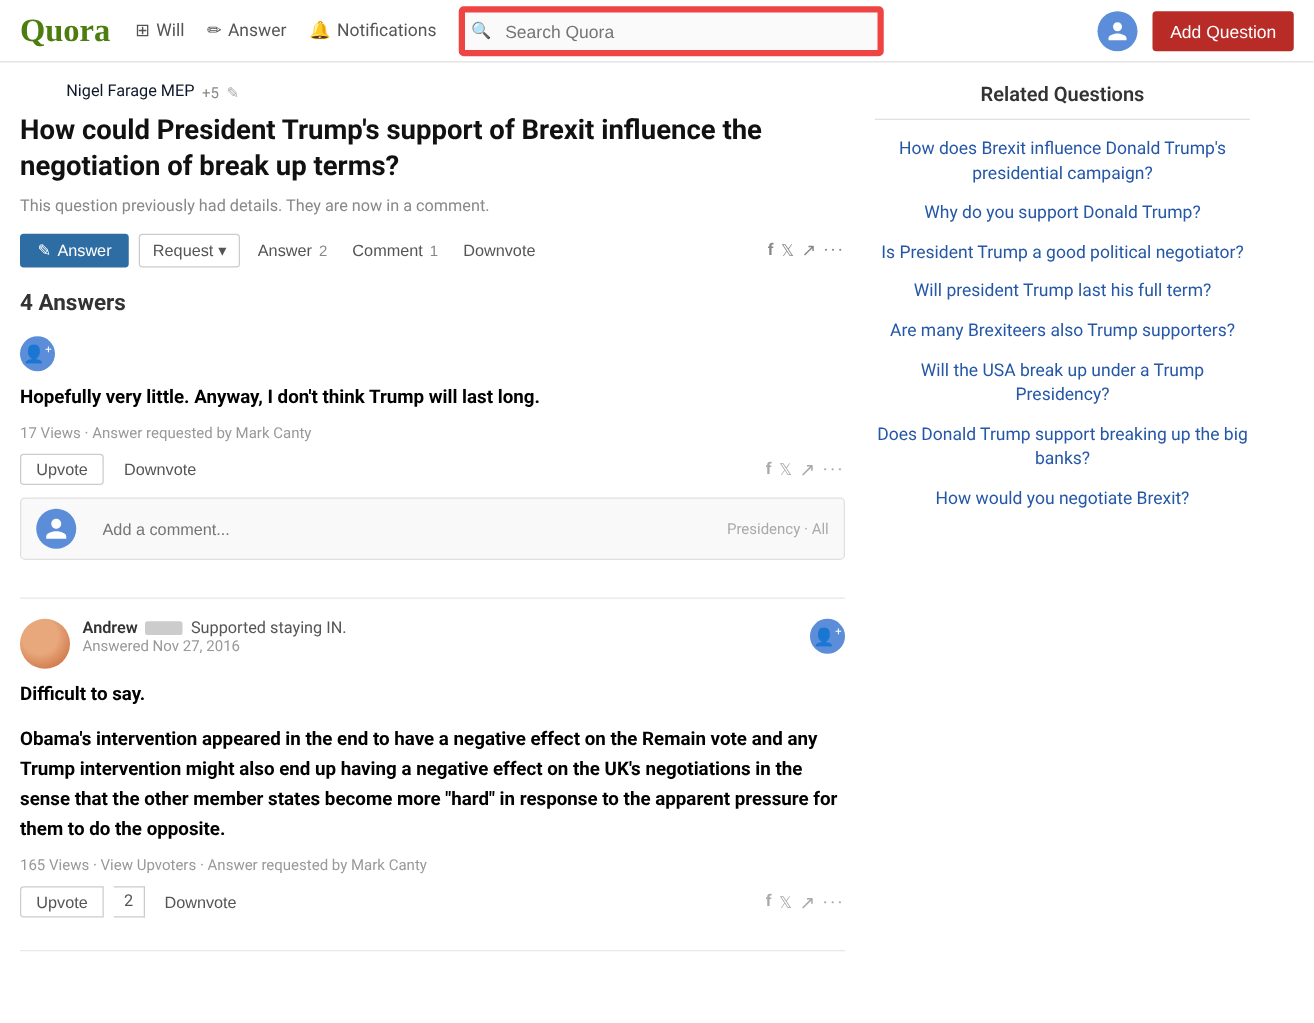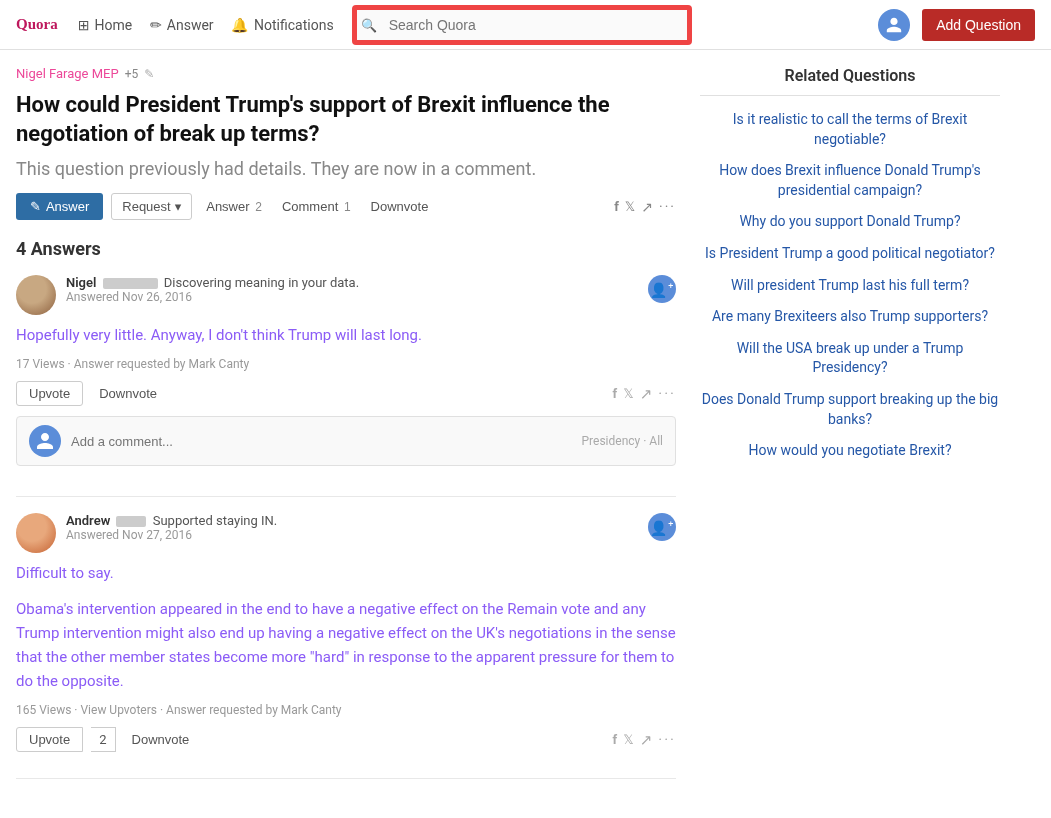--- a/index.html
+++ b/index.html
@@ -3,43 +3,43 @@
   <meta charset="utf-8">
   <style>
     * { box-sizing: border-box; margin: 0; padding: 0; }
     body { font-family: -apple-system, BlinkMacSystemFont, 'Segoe UI', Roboto, sans-serif; background: #fff; font-size: 14px; color: #333; }
 
     
     .header {
       display: flex; align-items: center; padding: 0 16px; height: 50px;
       background: #fff; border-bottom: 1px solid #e0e0e0; position: sticky; top: 0; z-index: 100;
     }
-    .logo { color: #be185d; font-size: 15px; font-weight: bold; font-family: Georgia, serif; margin-right: 20px; text-decoration: none; }
+    .logo { color: #4d7c0f; font-size: 26px; font-weight: bold; font-family: Georgia, serif; margin-right: 20px; text-decoration: none; }
     .nav-item { display: flex; align-items: center; gap: 5px; color: #555; font-size: 14px; margin-right: 18px; cursor: pointer; text-decoration: none; }
     .search-bar { flex: 1; max-width: 340px; margin-right: auto; position: relative; }
     .search-bar input { width: 100%; padding: 7px 12px 7px 32px; border: 5px solid #ef4444; border-radius: 4px; font-size: 14px; color: #555; background: #fafafa; }
     .search-icon-wrap { position: absolute; left: 10px; top: 50%; transform: translateY(-50%); color: #999; font-size: 13px; }
     .header-right { display: flex; align-items: center; gap: 12px; }
     .avatar-circle { width: 32px; height: 32px; border-radius: 50%; background: #5b8dd9; display: flex; align-items: center; justify-content: center; color: white; font-size: 14px; }
     .add-question-btn { background: #b92b27; color: white; border: none; padding: 8px 14px; border-radius: 3px; font-size: 14px; cursor: pointer; white-space: nowrap; }
 
     
     .layout { display: flex; max-width: 1051px; margin: 0 auto; padding: 16px; gap: 24px; }
     .main-col { flex: 1; min-width: 0; max-width: 660px; }
     .side-col { width: 300px; flex-shrink: 0; text-align: center; }
 
     
     .breadcrumb { font-size: 13px; color: #555; display: flex; align-items: center; gap: 6px; margin-bottom: 10px; }
-    .breadcrumb a { color: #ec4899; text-decoration: none; }
+    .breadcrumb a { color: #0f172a; text-decoration: none; margin-left: 37px; }
     .breadcrumb .edit-icon { color: #aaa; font-size: 12px; cursor: pointer; }
     .tag-badge { color: #888; font-size: 12px; }
 
     
     .question-title { font-size: 22px; font-weight: bold; color: #111; line-height: 1.3; margin-bottom: 10px; }
-    .question-note { font-size: 18px; color: #888; margin-bottom: 14px; }
+    .question-note { font-size: 13px; color: #888; margin-bottom: 14px; }
 
     
     .action-bar { display: flex; align-items: center; gap: 8px; margin-bottom: 18px; flex-wrap: wrap; }
     .btn-answer { background: #2e6da4; color: white; border: none; padding: 6px 14px; border-radius: 3px; font-size: 13px; cursor: pointer; display: flex; align-items: center; gap: 5px; }
     .btn-request { background: white; color: #555; border: 1px solid #ccc; padding: 5px 10px; border-radius: 3px; font-size: 13px; cursor: pointer; display: flex; align-items: center; gap: 4px; }
     .btn-plain { background: none; border: none; color: #555; font-size: 13px; cursor: pointer; padding: 5px 6px; }
     .btn-plain .count { font-size: 12px; color: #888; margin-left: 2px; }
     .share-icons { display: flex; align-items: center; gap: 6px; margin-left: auto; color: #888; }
     .share-icons span { cursor: pointer; font-size: 15px; }
 
@@ -51,53 +51,53 @@
     .answer-header { display: flex; align-items: flex-start; justify-content: space-between; margin-bottom: 8px; }
     .answer-author { display: flex; align-items: flex-start; gap: 10px; }
     .author-avatar { width: 40px; height: 40px; border-radius: 50%; flex-shrink: 0; overflow: hidden; }
     .avatar-nigel { background: radial-gradient(circle at 40% 35%, #c8a882 40%, #8b5e3c 100%); }
     .avatar-andrew { background: radial-gradient(circle at 40% 35%, #e8a87c 40%, #c46030 100%); }
     .author-info { font-size: 13px; }
     .author-name { font-weight: 600; color: #333; }
     .answered-date { color: #999; font-size: 12px; }
     .follow-btn { width: 28px; height: 28px; background: #5b8dd9; border-radius: 50%; display: flex; align-items: center; justify-content: center; cursor: pointer; color: white; font-size: 16px; flex-shrink: 0; }
 
-    .answer-text { font-size: 15px; color: #8b5cf6; line-height: 1.6; margin-bottom: 10px; }
+    .answer-text { font-size: 15px; color: #000000; line-height: 1.6; margin-bottom: 10px; font-weight: bold; }
     .answer-meta { font-size: 12px; color: #999; margin-bottom: 10px; }
     .answer-meta a { color: #999; text-decoration: none; }
 
     .vote-bar { display: flex; align-items: center; gap: 8px; margin-bottom: 10px; }
     .btn-upvote { background: white; color: #555; border: 1px solid #ccc; padding: 4px 12px; border-radius: 3px; font-size: 13px; cursor: pointer; }
     .btn-upvote.with-count { border-radius: 3px 0 0 3px; }
     .vote-count { background: white; border: 1px solid #ccc; border-left: none; padding: 4px 8px; font-size: 13px; color: #555; }
     .btn-downvote-plain { background: none; border: none; color: #555; font-size: 13px; cursor: pointer; padding: 4px 8px; }
     .vote-share { display: flex; align-items: center; gap: 6px; margin-left: auto; color: #aaa; font-size: 15px; }
 
     
-    .comment-box { display: flex; align-items: center; gap: 10px; background: #f9f9f9; border: 1px solid #e0e0e0; border-radius: 4px; padding: 8px 12px; margin-bottom: 14px; }
+    .comment-box { display: flex; align-items: center; gap: 21px; background: #f9f9f9; border: 1px solid #e0e0e0; border-radius: 4px; padding: 8px 12px; margin-bottom: 14px; }
     .comment-avatar { width: 32px; height: 32px; border-radius: 50%; background: #5b8dd9; flex-shrink: 0; display: flex; align-items: center; justify-content: center; }
     .comment-avatar svg { width: 20px; height: 20px; fill: white; }
     .comment-input { flex: 1; border: none; background: transparent; font-size: 13px; color: #999; outline: none; }
     .comment-recommend { font-size: 12px; color: #aaa; }
 
     
     .related-title { font-size: 16px; font-weight: 600; color: #333; margin-bottom: 14px; border-bottom: 1px solid #e0e0e0; padding-bottom: 10px; }
     .related-list { list-style: none; }
     .related-list li { margin-bottom: 12px; }
     .related-list li a { color: #2557a7; font-size: 14px; text-decoration: none; line-height: 1.4; display: block; }
   </style>
 </head>
 <body>
 
 <header class="header">
   <a class="logo" href="#">Quora</a>
 
   <a class="nav-item" href="#">
     <span>⊞</span>
-    <span>Home</span>
+    <span>Will</span>
   </a>
   <a class="nav-item" href="#">
     <span>✏</span>
     <span>Answer</span>
   </a>
   <a class="nav-item" href="#">
     <span>🔔</span>
     <span>Notifications</span>
   </a>
 
@@ -153,31 +153,20 @@
         <span style="font-size:13px;color:#888;">𝕏</span>
         <span style="font-size:14px;color:#888;">↗</span>
         <span style="font-size:14px;color:#888;letter-spacing:2px;">···</span>
       </div>
     </div>
 
     <div class="answers-count">4 Answers</div>
 
     <div class="answer-card">
       <div class="answer-header">
-        <div class="answer-author">
-          <div class="author-avatar avatar-nigel"></div>
-          <div class="author-info">
-            <div>
-              <span class="author-name">Nigel</span>
-              <span class="blur" style="display:inline-block;background:#ccc;width:55px;height:11px;vertical-align:middle;border-radius:2px;margin:0 3px;"></span>
-              <span style="color:#555;">Discovering meaning in your data.</span>
-            </div>
-            <div class="answered-date">Answered Nov 26, 2016</div>
-          </div>
-        </div>
         <div class="follow-btn">
           <span style="font-size:14px;">👤<sup style="font-size:9px;">+</sup></span>
         </div>
       </div>
 
       <p class="answer-text">Hopefully very little. Anyway, I don't think Trump will last long.</p>
 
       <div class="answer-meta">
         <span>17 Views</span>
         <span> · </span>
@@ -247,23 +236,20 @@
         </div>
       </div>
     </div>
 
   </div>
 
   <aside class="side-col">
     <div>
       <div class="related-title">Related Questions</div>
       <ul class="related-list">
-      <li>
-            <a href="#">Is it realistic to call the terms of Brexit negotiable?</a>
-          </li>
           <li>
             <a href="#">How does Brexit influence Donald Trump's presidential campaign?</a>
           </li>
           <li>
             <a href="#">Why do you support Donald Trump?</a>
           </li>
           <li>
             <a href="#">Is President Trump a good political negotiator?</a>
           </li>
           <li>

